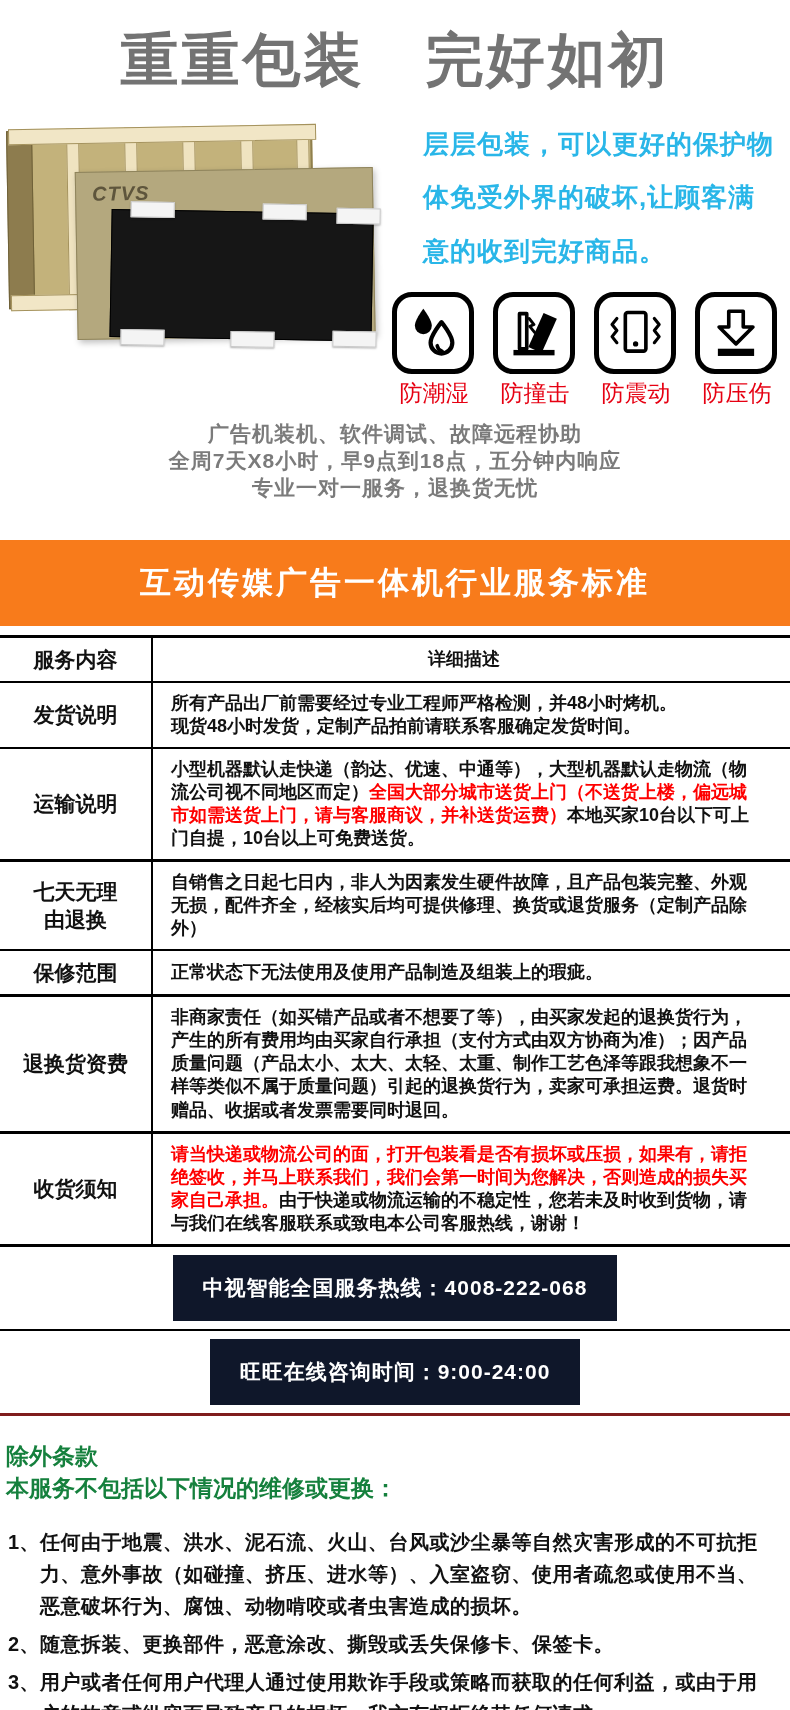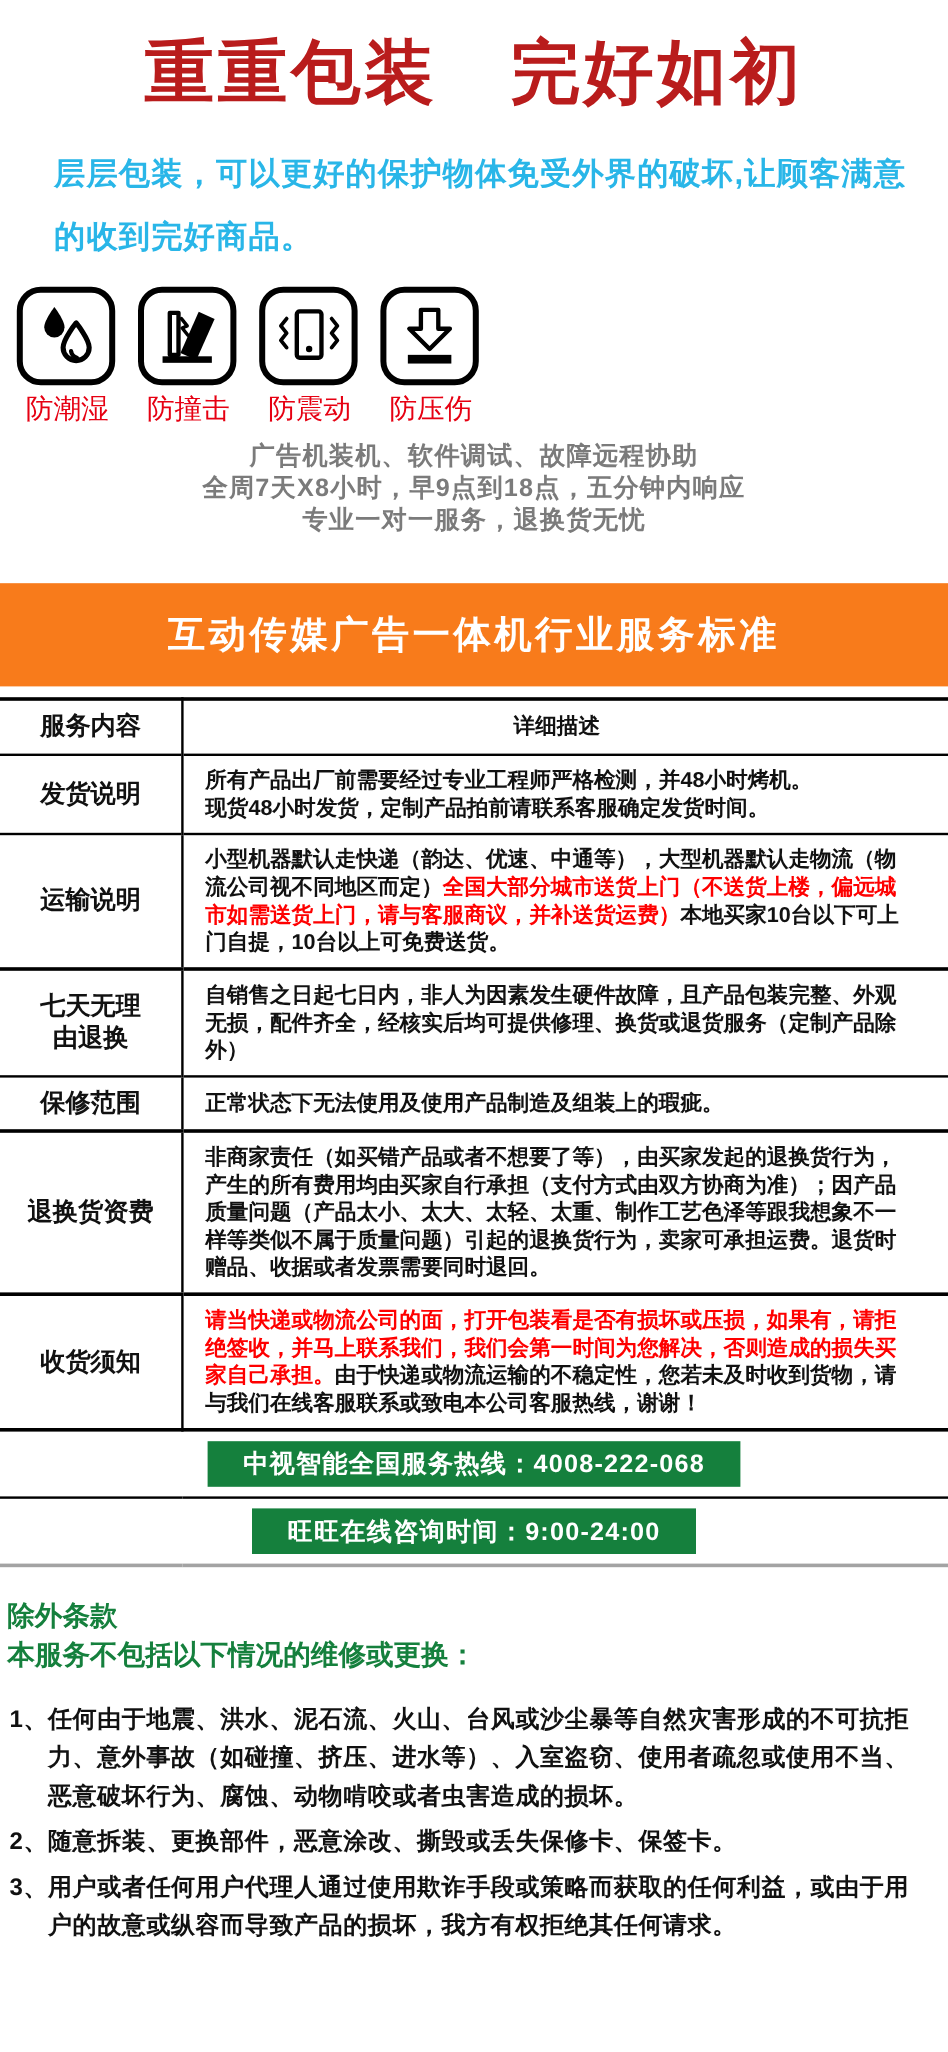--- a/index.html
+++ b/index.html
@@ -2,21 +2,21 @@
 <html><head>
 <meta charset="utf-8">
 <style>
   * { margin:0; padding:0; box-sizing:border-box; }
   html,body { background:#fff; }
   body { width:790px; font-family:"Liberation Sans","DejaVu Sans",sans-serif; color:#222; }
   .page { width:790px; min-height:1710px; overflow:hidden; background:#fff; }
 
   
   .hero-title { padding-top:22px; text-align:center; font-size:58px; font-weight:bold;
-                color:#b91c1c; letter-spacing:3px; }
+                color:#737373; letter-spacing:3px; }
   .hero-row { display:flex; margin-top:14px; padding:0 6px; }
   .pkg-wrap { width:378px; position:relative; height:278px; flex:none; }
   .pkg { position:absolute; left:8px; top:14px; width:362px; height:230px; transform:rotate(-1deg); }
   .crate { position:absolute; left:0; top:0; width:300px; height:178px; background:#c3b27b;
            border:2px solid #8f7f4e; }
   .crate .rail-t,.crate .rail-b { position:absolute; left:-6px; right:-6px; height:16px;
            background:#f1e6c6; border:1px solid #a4925d; }
   .crate .rail-t { top:-4px; } .crate .rail-b { bottom:-4px; }
   .crate .slat { position:absolute; top:-4px; bottom:-4px; width:13px; background:#efe3c0;
            border:1px solid #a4925d; }
@@ -42,52 +42,77 @@
   .service-lines { margin-top:12px; text-align:center; color:#7b7b7b; font-size:21px;
           line-height:1.28; font-weight:600; letter-spacing:1px; }
 
   
   .banner { margin-top:38px; background:#f87b1b; height:86px; display:flex; align-items:center;
             justify-content:center; }
   .banner-title { color:#fff; font-size:31px; font-weight:bold; letter-spacing:3px; }
 
   
   table.svc { width:100%; border-collapse:collapse; margin-top:9px; border-top:3px solid #000;
-              border-bottom:3px solid #a3a3a3; }
+              border-bottom:3px solid #7f1d1d; }
   table.svc td { border-top:2px solid #000; vertical-align:middle; }
   table.svc tr.thick td { border-top:3px solid #000; }
   td.lab { width:152px; border-right:2px solid #000; text-align:center; font-size:21px;
            font-weight:600; color:#111; white-space:pre-line; line-height:1.3; padding:8px 4px; }
   td.desc { padding:9px 33px 9px 18px; font-size:18px; line-height:1.28; color:#111;
            white-space:pre-line; font-weight:600; min-height:44px; }
   td.desc .seg-red { color:#fe0000; }
   td.desc .seg-bold, td.desc .seg-red { font-weight:bold; }
   tr.hotline-row td { padding:8px 0; text-align:center; border-right:none; }
-  .hotbox { display:inline-block; background:#15803d; color:#fff; font-size:21px; font-weight:600;
-            padding:5px 30px; letter-spacing:1px; }
+  .hotbox { display:inline-block; background:#0f172a; color:#fff; font-size:21px; font-weight:600;
+            padding:19px 30px; letter-spacing:1px; }
 
   
   .exclusions { padding:24px 10px 14px 6px; }
   .excl-title, .excl-subtitle { color:#15803d; font-size:23px; font-weight:bold; line-height:1.4; }
   .excl-list { margin-top:22px; }
   .excl-item { display:flex; font-size:20px; color:#111; font-weight:600; line-height:1.6;
                margin-top:6px; letter-spacing:.5px; }
   .excl-num { flex:none; width:34px; padding-left:2px; }
   .excl-text { flex:1; padding-right:4px; }
 
   svg .st { stroke:#000; fill:none; stroke-linecap:round; stroke-linejoin:round; }
 </style>
 </head>
 <body>
 
 <div class="page">
 
   <div class="hero-title">重重包装　完好如初</div>
 
   <div class="hero-row">
+    <div class="pkg-wrap">
+      <div class="pkg">
+        <div class="crate">
+          <div class="edge"></div>
+          <div class="slat" style="left:52px;"></div>
+          <div class="slat" style="left:110px;"></div>
+          <div class="slat" style="left:168px;"></div>
+          <div class="slat" style="left:226px;"></div>
+          <div class="slat" style="left:282px;"></div>
+          <div class="rail-t"></div>
+          <div class="rail-b"></div>
+        </div>
+        <div class="carton">
+          <div class="ctvs">CTVS</div>
+        </div>
+        <div class="screen">
+          <div class="clip" style="left:18px; top:-9px;"></div>
+          <div class="clip" style="left:150px; top:-9px;"></div>
+          <div class="clip" style="right:-8px; top:-6px;"></div>
+          <div class="clip" style="left:10px; bottom:-9px;"></div>
+          <div class="clip" style="left:120px; bottom:-9px;"></div>
+          <div class="clip" style="right:-6px; bottom:-7px;"></div>
+        </div>
+      </div>
+    </div>
 
     <div class="hero-right">
       <div class="hero-intro">层层包装，可以更好的保护物体免受外界的破坏,让顾客满意的收到完好商品。</div>
 
       <div class="features">
         <div class="feature">
           <div class="fbox">
             <svg width="58" height="58" viewBox="0 0 48 48">
               <path d="M16 4 C16 4 9 13 9 18 a7 7 0 0 0 14 0 C23 13 16 4 16 4 Z" fill="#000"></path>
               <path class="st" stroke-width="3.5" d="M31 15 C31 15 22 26 22 32 a9 9 0 0 0 18 0 C40 26 31 15 31 15 Z"></path>

